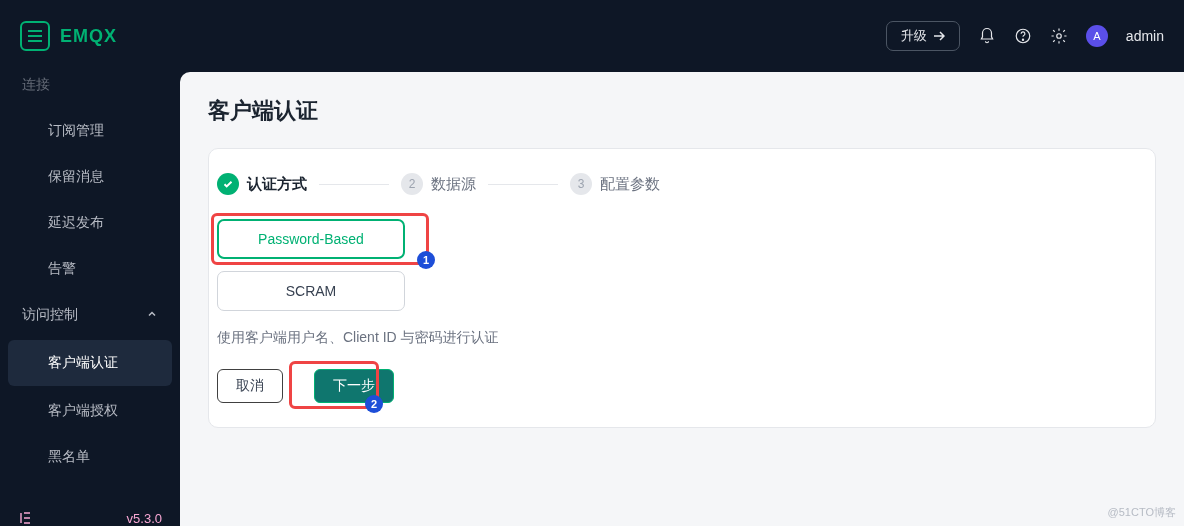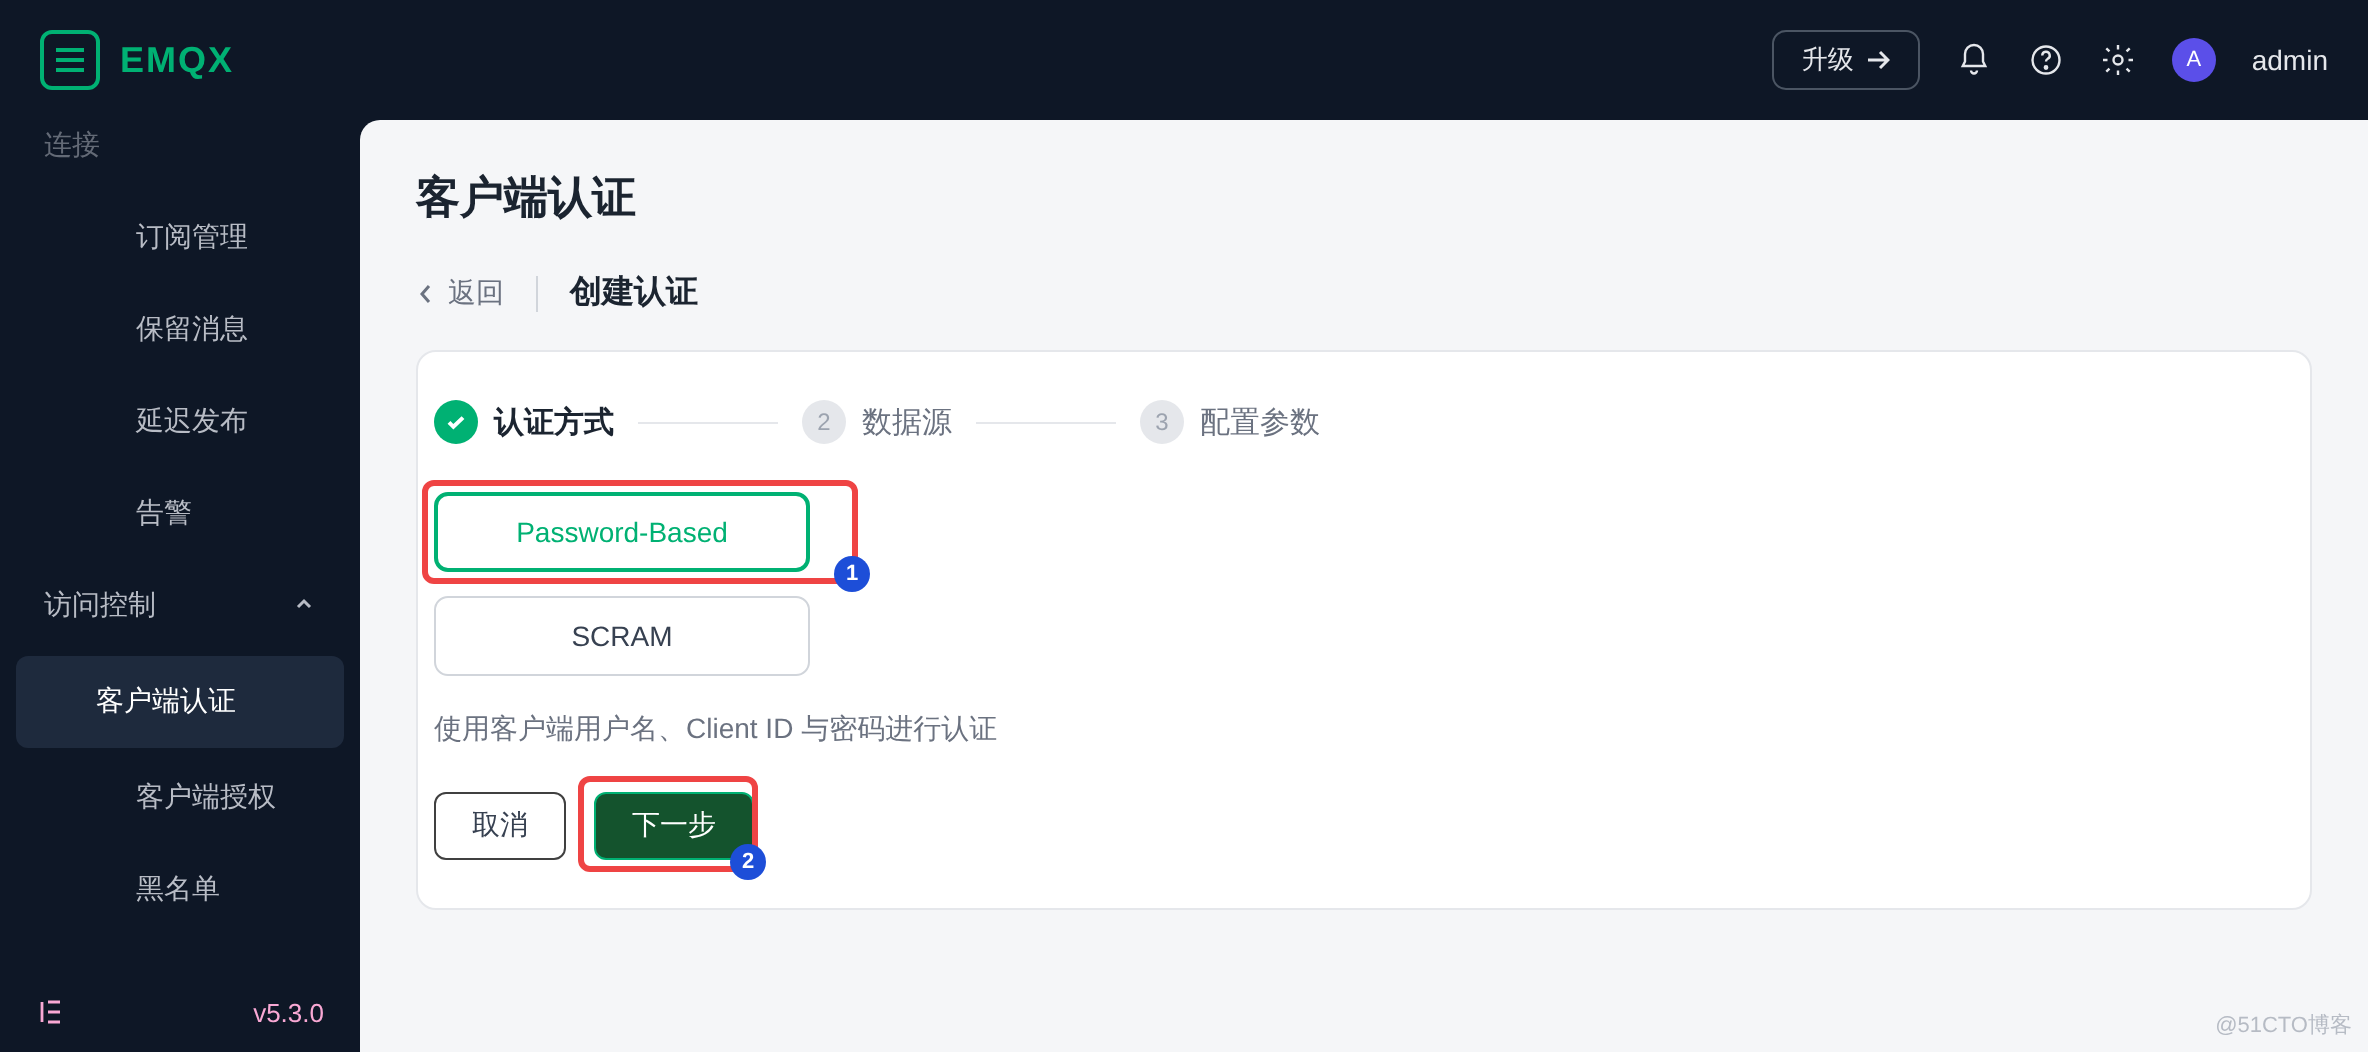--- a/index.html
+++ b/index.html
@@ -1,32 +1,32 @@
 <!DOCTYPE html>
 <html><head>
 <meta charset="utf-8">
 <style>
 * { margin: 0; padding: 0; box-sizing: border-box; }
 body { font-family: -apple-system, BlinkMacSystemFont, "Segoe UI", "PingFang SC", "Microsoft YaHei", sans-serif; background: #0e1726; color: #333; width: 1184px; height: 526px; overflow: hidden; position: relative; }
-.topbar { height: 60px; background: #0e1726; display: flex; align-items: center; justify-content: space-between; padding: 0 20px; }
+.topbar { height: 72px; background: #0e1726; display: flex; align-items: center; justify-content: space-between; padding: 0 20px; }
 .topbar-left { display: flex; align-items: center; gap: 10px; }
 .logo-badge { width: 30px; height: 30px; border: 2px solid #00b173; border-radius: 6px; display: flex; align-items: center; justify-content: center; }
 .logo-lines { display: flex; flex-direction: column; gap: 3px; }
 .logo-lines span { width: 14px; height: 2px; background: #00b173; display: block; }
 .brand { color: #00b173; font-weight: 700; font-size: 18px; letter-spacing: 1px; }
 .topbar-right { display: flex; align-items: center; gap: 18px; padding-left: 16px; }
 .upgrade-btn { color: #e5e7eb; border: 1px solid #4b5563; padding: 5px 14px; border-radius: 7px; background: transparent; font-size: 13px; display: flex; align-items: center; gap: 6px; cursor: pointer; }
 .tb-icon { color: #e5e7eb; cursor: pointer; display: flex; align-items: center; }
 .avatar { width: 22px; height: 22px; border-radius: 50%; background: #5b4fe9; color: #fff; font-size: 11px; display: inline-flex; align-items: center; justify-content: center; }
 .username { color: #e5e7eb; font-size: 14px; }
 .layout { display: flex; height: 466px; }
 .sidebar { width: 180px; background: #0e1726; color: #b8bcc5; display: flex; flex-direction: column; }
 .sb-body { flex: 1; overflow: hidden; }
 .sb-item { padding: 14px 22px; font-size: 14px; cursor: pointer; display: flex; align-items: center; justify-content: space-between; }
-.sb-item.sub { padding-left: 68px; }
+.sb-item.sub { padding-left: 48px; }
 .sb-item.active { background: #1e2a3d; color: #ffffff; border-radius: 6px; margin: 2px 8px; padding-left: 40px; }
 .chev { color: #b8bcc5; }
 .sb-footer { height: 40px; display: flex; align-items: center; justify-content: space-between; padding: 0 18px; color: #f9a8d4; font-size: 13px; border-top: 0; margin-top: auto; }
 .collapse-ic { cursor: pointer; display: flex; }
 .content { flex: 1; background: #f5f6f8; border-top-left-radius: 10px; padding: 24px 28px; overflow: auto; }
 .page-title { font-size: 22px; font-weight: 600; color: #1b2430; margin-bottom: 22px; }
 .crumb-row { display: flex; align-items: center; gap: 16px; margin-bottom: 18px; font-size: 15px; color: #1b2430; }
 .back { color: #6b7280; display: flex; align-items: center; gap: 6px; cursor: pointer; font-size: 14px; }
 .divider-v { width: 1px; height: 18px; background: #d1d5db; }
 .crumb-title { font-weight: 600; font-size: 16px; }
@@ -39,21 +39,21 @@
 .step-label { color: #6b7280; }
 .step-line { flex: 0 0 70px; height: 1px; background: #e5e7eb; }
 .opts { display: flex; flex-wrap: wrap; gap: 18px; margin-bottom: 12px; }
 .opt { width: 188px; height: 40px; border: 1px solid #d1d5db; border-radius: 7px; display: flex; align-items: center; justify-content: center; font-size: 14px; color: #374151; cursor: pointer; background: #fff; position: relative; }
 .opt.selected { border: 2px solid #00b173; color: #00b173; }
 .highlight { position: absolute; border: 3px solid #ef4444; border-radius: 6px; pointer-events: none; }
 .anno { position: absolute; width: 18px; height: 18px; border-radius: 50%; background: #1d4ed8; color: #fff; font-size: 11px; display: flex; align-items: center; justify-content: center; font-weight: 600; }
 .desc { color: #6b7280; font-size: 14px; margin: 18px 0 22px; }
 .actions { display: flex; gap: 14px; align-items: center; }
 .btn { padding: 7px 18px; border-radius: 6px; font-size: 14px; cursor: pointer; border: 1px solid #404040; background: #fff; color: #374151; }
-.btn-primary { background: #14532d; color: #fff; border-color: #00b173; }
+.btn-primary { background: #0f766e; color: #fff; border-color: #00b173; margin-left: 17px; }
 .watermark { position: absolute; right: 8px; bottom: 6px; font-size: 11px; color: #9ca3af; opacity: 0.7; }
 </style>
 </head>
 <body>
 
 <div class="topbar">
   <div class="topbar-left">
     <div class="logo-badge">
       <div class="logo-lines">
           <span></span>
@@ -119,30 +119,20 @@
         <svg width="16" height="16" viewBox="0 0 16 16" fill="none" stroke="currentColor" stroke-width="1.4">
             <path d="M3 3v10M12 3H6M12 8H6M12 13H6"></path>
           </svg>
       </span>
       <span>v5.3.0</span>
     </div>
   </div>
 
   <div class="content">
     <div class="page-title">客户端认证</div>
-    <div class="crumb-row">
-      <span class="back">
-        <svg width="10" height="12" viewBox="0 0 10 12" fill="none" stroke="currentColor" stroke-width="1.5">
-            <path d="M6.5 2L3 6l3.5 4"></path>
-          </svg>
-        <span>返回</span>
-      </span>
-      <span class="divider-v"></span>
-      <span class="crumb-title">创建认证</span>
-    </div>
 
     <div class="card">
       <div class="steps">
         <div class="step done">
           <span class="step-num">
             <svg width="12" height="12" viewBox="0 0 12 12" fill="none" stroke="#fff" stroke-width="2">
                 <path d="M2.5 6.2l2.2 2.2L9.5 3.8"></path>
               </svg>
           </span>
           <span class="step-label">认证方式</span>

